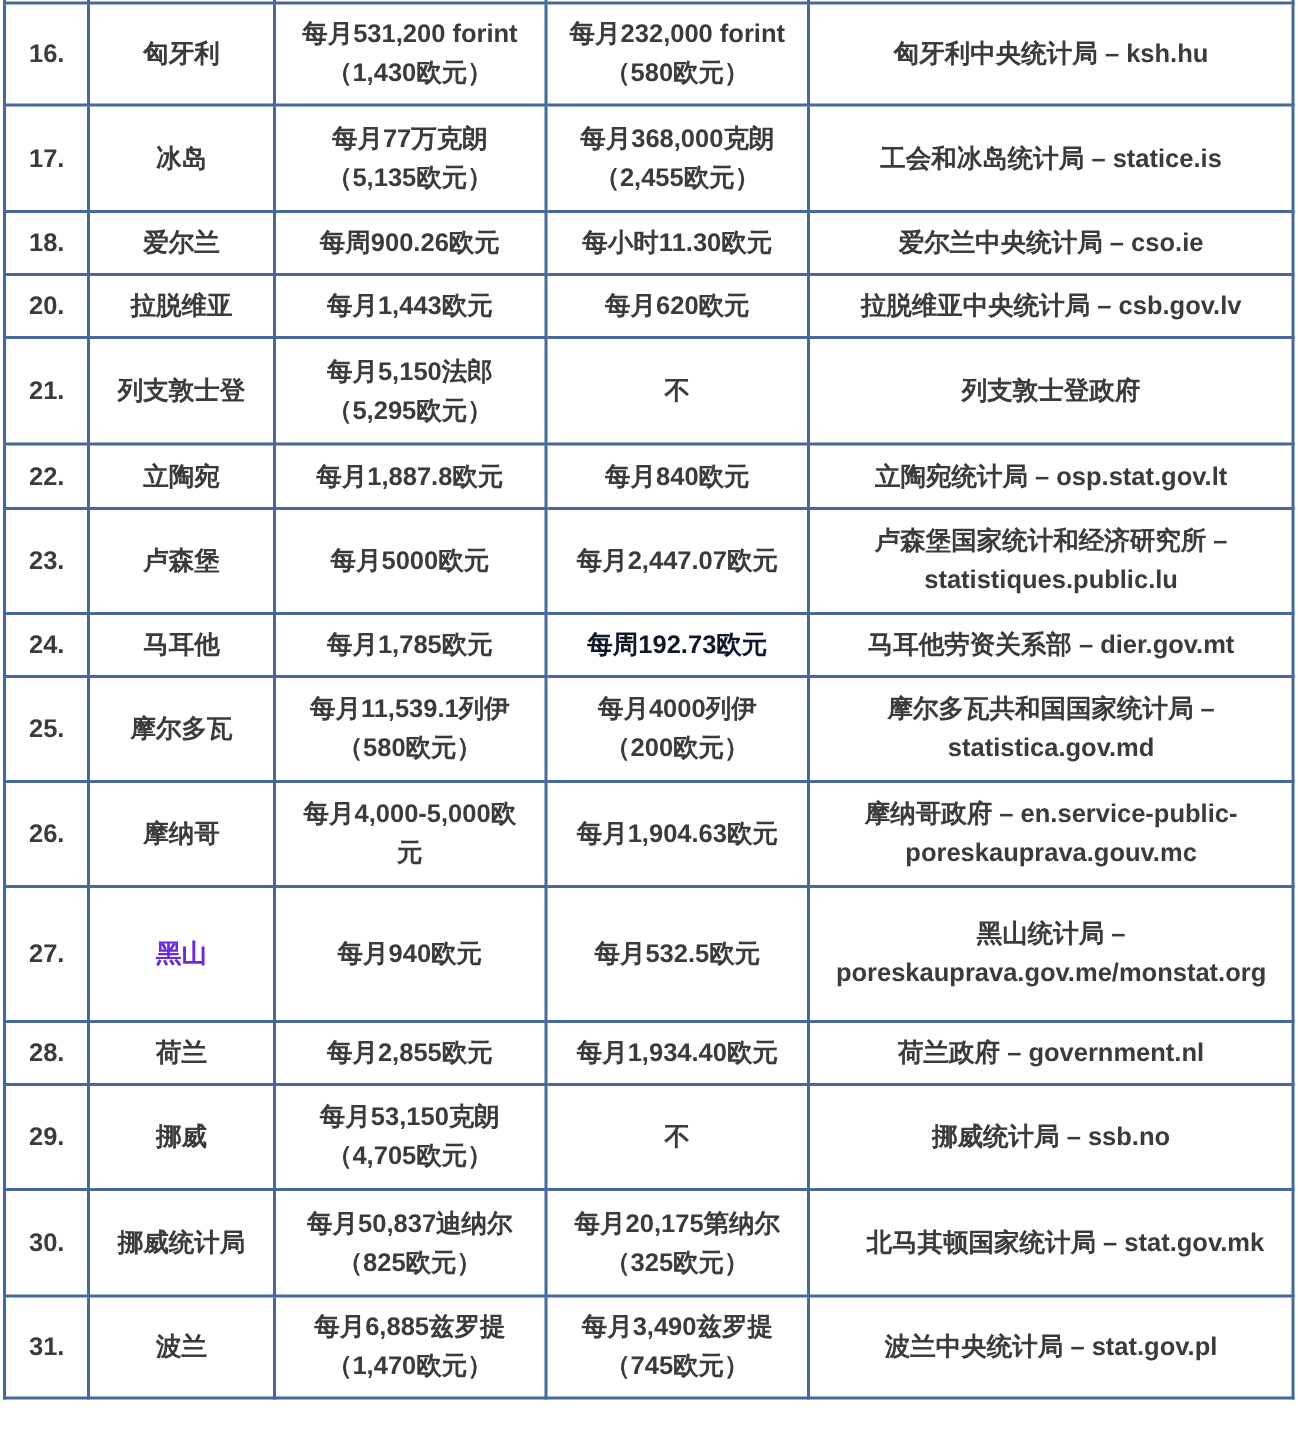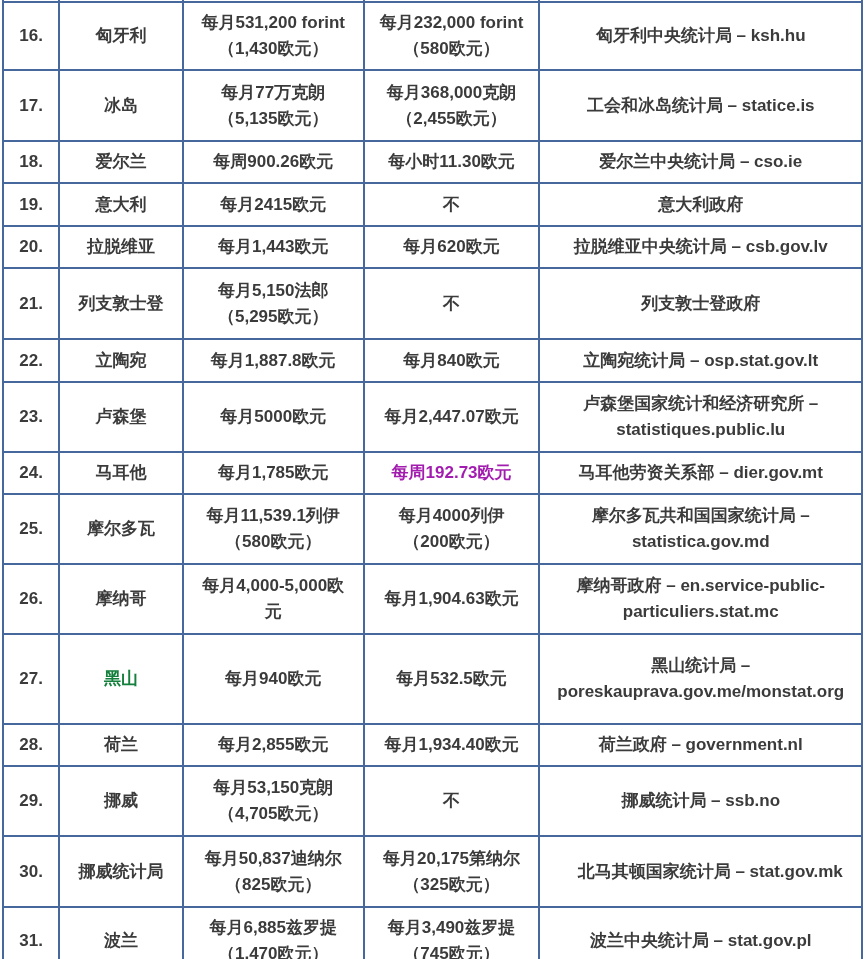--- a/index.html
+++ b/index.html
@@ -103,37 +103,20 @@
           <td class="col-wage1" style="border-color: rgb(70, 104, 156); color: rgb(59, 59, 59);">
             <span class="cell-line">每周900.26欧元</span>
           </td>
           <td class="col-wage2" style="border-color: rgb(70, 104, 156); color: rgb(59, 59, 59);">
             <span class="cell-line">每小时11.30欧元</span>
           </td>
           <td class="col-source" style="border-color: rgb(70, 104, 156); color: rgb(59, 59, 59);">
             <span class="cell-line">爱尔兰中央统计局 – cso.ie</span>
           </td>
         </tr>
-        <tr style="height: 43px;">
-          <td class="col-num" style="border-color: rgb(70, 104, 156); color: rgb(59, 59, 59);">
-            <span class="cell-line">19.</span>
-          </td>
-          <td class="col-country" style="border-color: rgb(70, 104, 156); color: rgb(59, 59, 59);">
-            <span class="cell-line">意大利</span>
-          </td>
-          <td class="col-wage1" style="border-color: rgb(70, 104, 156); color: rgb(59, 59, 59);">
-            <span class="cell-line">每月2415欧元</span>
-          </td>
-          <td class="col-wage2" style="border-color: rgb(70, 104, 156); color: rgb(59, 59, 59);">
-            <span class="cell-line">不</span>
-          </td>
-          <td class="col-source" style="border-color: rgb(70, 104, 156); color: rgb(59, 59, 59);">
-            <span class="cell-line">意大利政府</span>
-          </td>
-        </tr>
         <tr style="height: 42px;">
           <td class="col-num" style="border-color: rgb(70, 104, 156); color: rgb(59, 59, 59);">
             <span class="cell-line">20.</span>
           </td>
           <td class="col-country" style="border-color: rgb(70, 104, 156); color: rgb(59, 59, 59);">
             <span class="cell-line">拉脱维亚</span>
           </td>
           <td class="col-wage1" style="border-color: rgb(70, 104, 156); color: rgb(59, 59, 59);">
             <span class="cell-line">每月1,443欧元</span>
           </td>
@@ -200,21 +183,21 @@
         <tr style="height: 42px;">
           <td class="col-num" style="border-color: rgb(70, 104, 156); color: rgb(59, 59, 59);">
             <span class="cell-line">24.</span>
           </td>
           <td class="col-country" style="border-color: rgb(70, 104, 156); color: rgb(59, 59, 59);">
             <span class="cell-line">马耳他</span>
           </td>
           <td class="col-wage1" style="border-color: rgb(70, 104, 156); color: rgb(59, 59, 59);">
             <span class="cell-line">每月1,785欧元</span>
           </td>
-          <td class="col-wage2" style="border-color: rgb(70, 104, 156); color: #a21caf;">
+          <td class="col-wage2" style="border-color: rgb(70, 104, 156); color: #0f172a;">
             <span class="cell-line">每周192.73欧元</span>
           </td>
           <td class="col-source" style="border-color: rgb(70, 104, 156); color: rgb(59, 59, 59);">
             <span class="cell-line">马耳他劳资关系部 – dier.gov.mt</span>
           </td>
         </tr>
         <tr style="height: 70px;">
           <td class="col-num" style="border-color: rgb(70, 104, 156); color: rgb(59, 59, 59);">
             <span class="cell-line">25.</span>
           </td>
@@ -243,28 +226,28 @@
           </td>
           <td class="col-wage1" style="border-color: rgb(70, 104, 156); color: rgb(59, 59, 59);">
             <span class="cell-line">每月4,000-5,000欧</span>
             <span class="cell-line">元</span>
           </td>
           <td class="col-wage2" style="border-color: rgb(70, 104, 156); color: rgb(59, 59, 59);">
             <span class="cell-line">每月1,904.63欧元</span>
           </td>
           <td class="col-source" style="border-color: rgb(70, 104, 156); color: rgb(59, 59, 59);">
             <span class="cell-line">摩纳哥政府 – en.service-public-</span>
-            <span class="cell-line">particuliers.stat.mc</span>
+            <span class="cell-line">poreskauprava.gouv.mc</span>
           </td>
         </tr>
         <tr style="height: 90px;">
           <td class="col-num" style="border-color: rgb(70, 104, 156); color: rgb(59, 59, 59);">
             <span class="cell-line">27.</span>
           </td>
-          <td class="col-country" style="border-color: rgb(70, 104, 156); color: #15803d;">
+          <td class="col-country" style="border-color: rgb(70, 104, 156); color: #6d28d9;">
             <span class="cell-line">黑山</span>
           </td>
           <td class="col-wage1" style="border-color: rgb(70, 104, 156); color: rgb(59, 59, 59);">
             <span class="cell-line">每月940欧元</span>
           </td>
           <td class="col-wage2" style="border-color: rgb(70, 104, 156); color: rgb(59, 59, 59);">
             <span class="cell-line">每月532.5欧元</span>
           </td>
           <td class="col-source" style="border-color: rgb(70, 104, 156); color: rgb(59, 59, 59); border-radius: 23px;">
             <span class="cell-line">黑山统计局 –</span>

